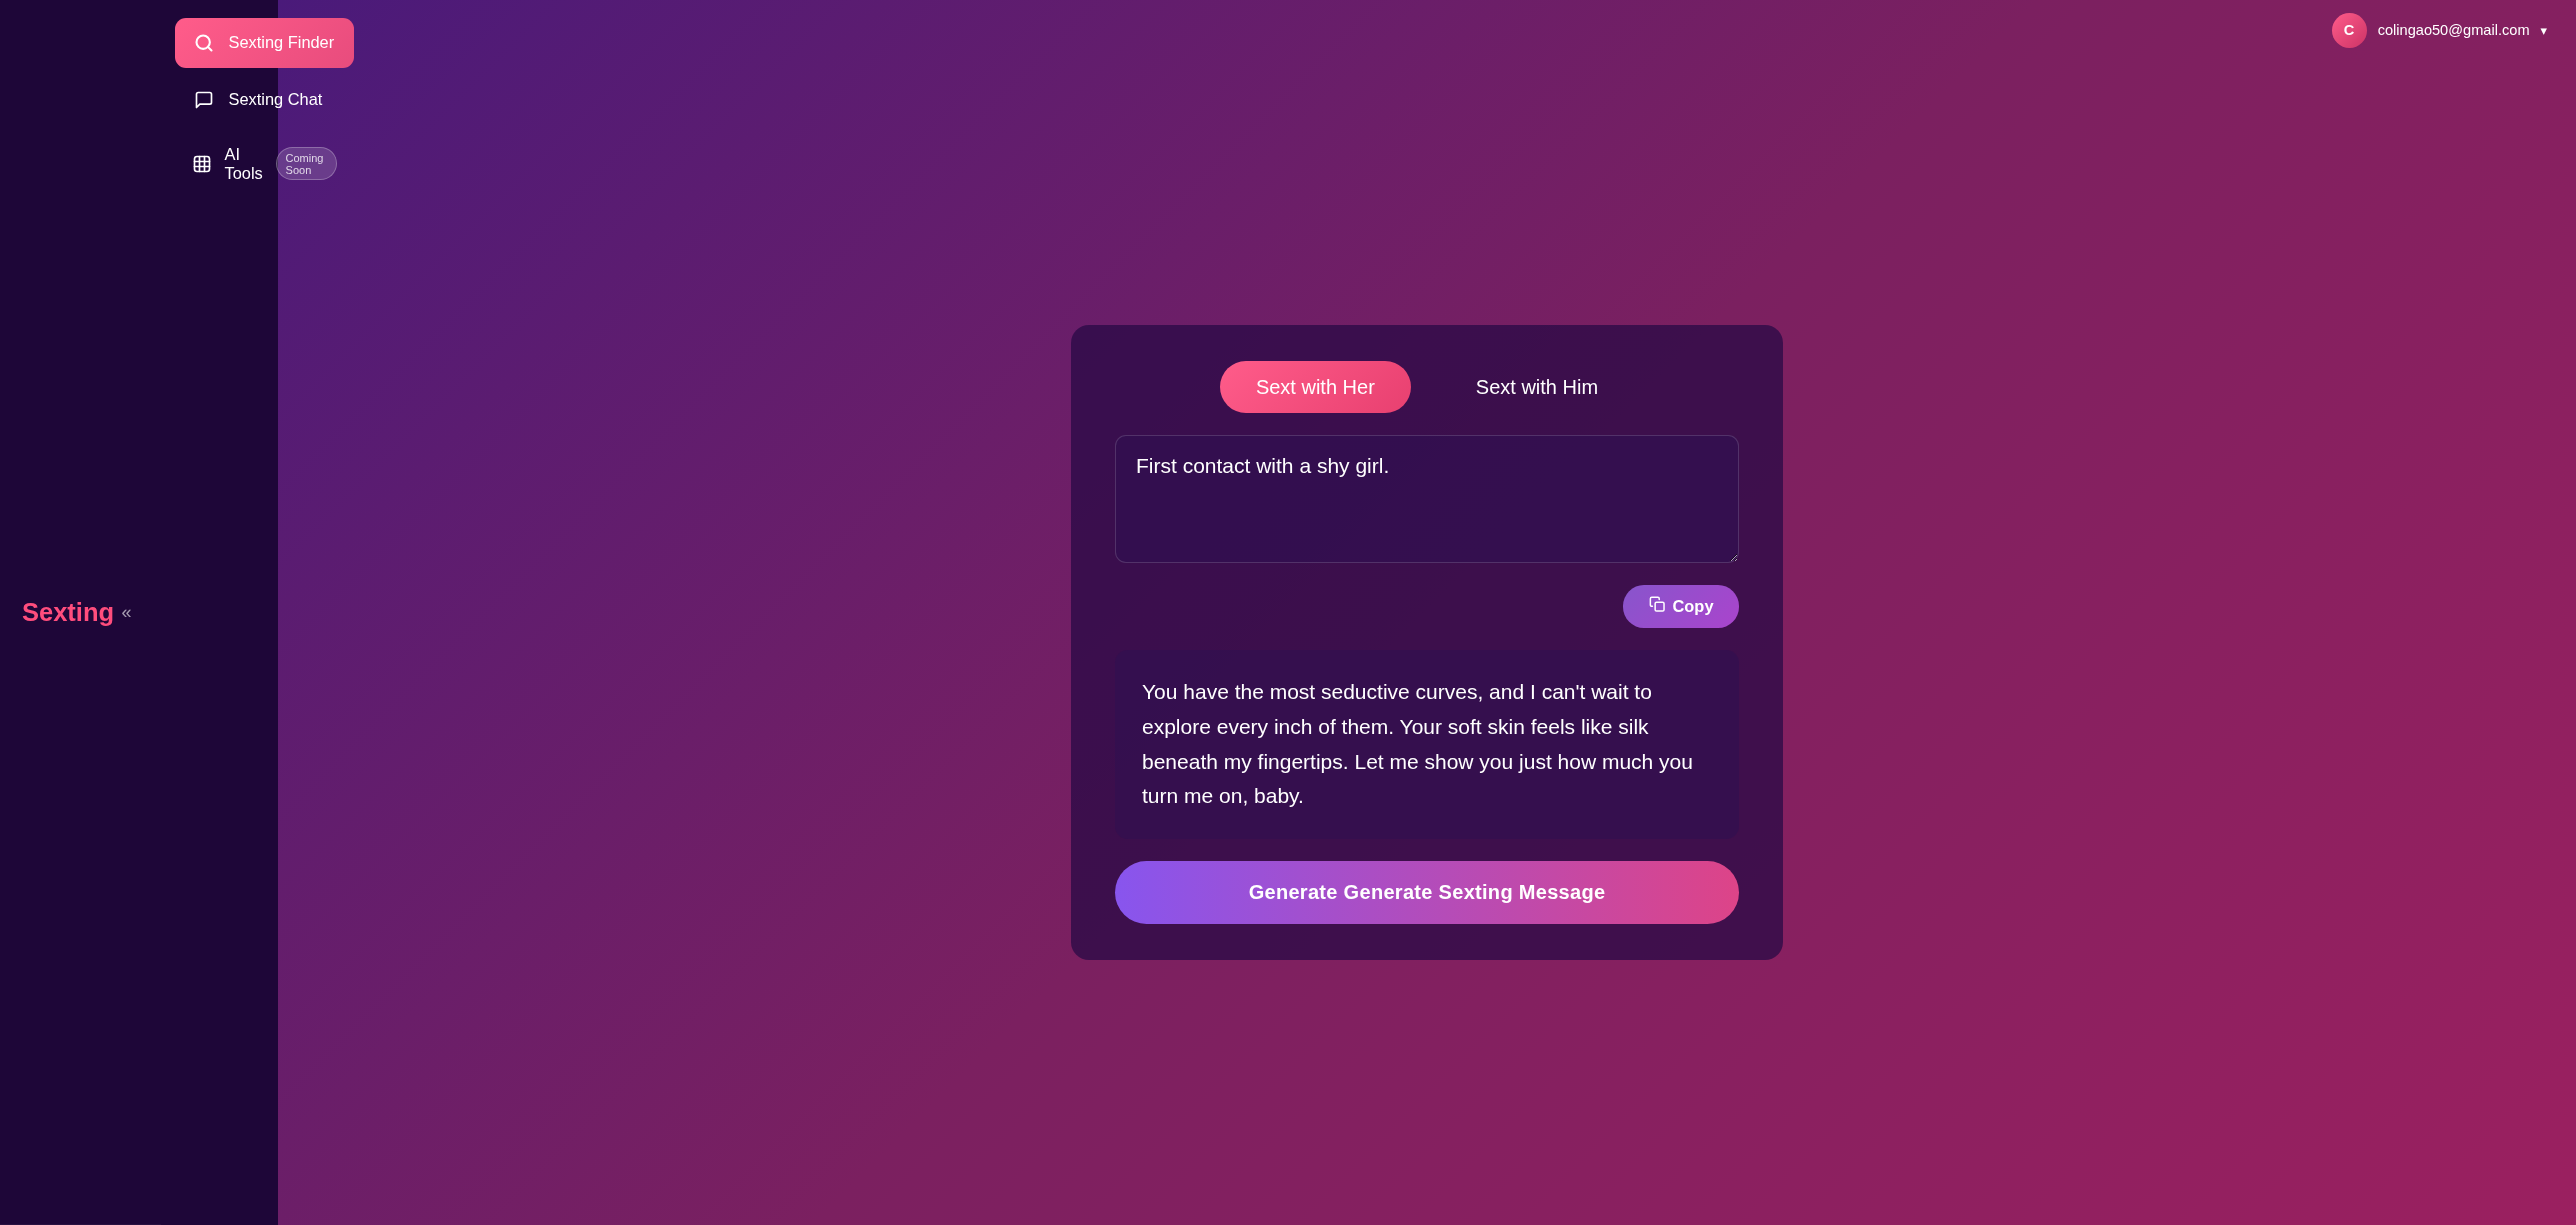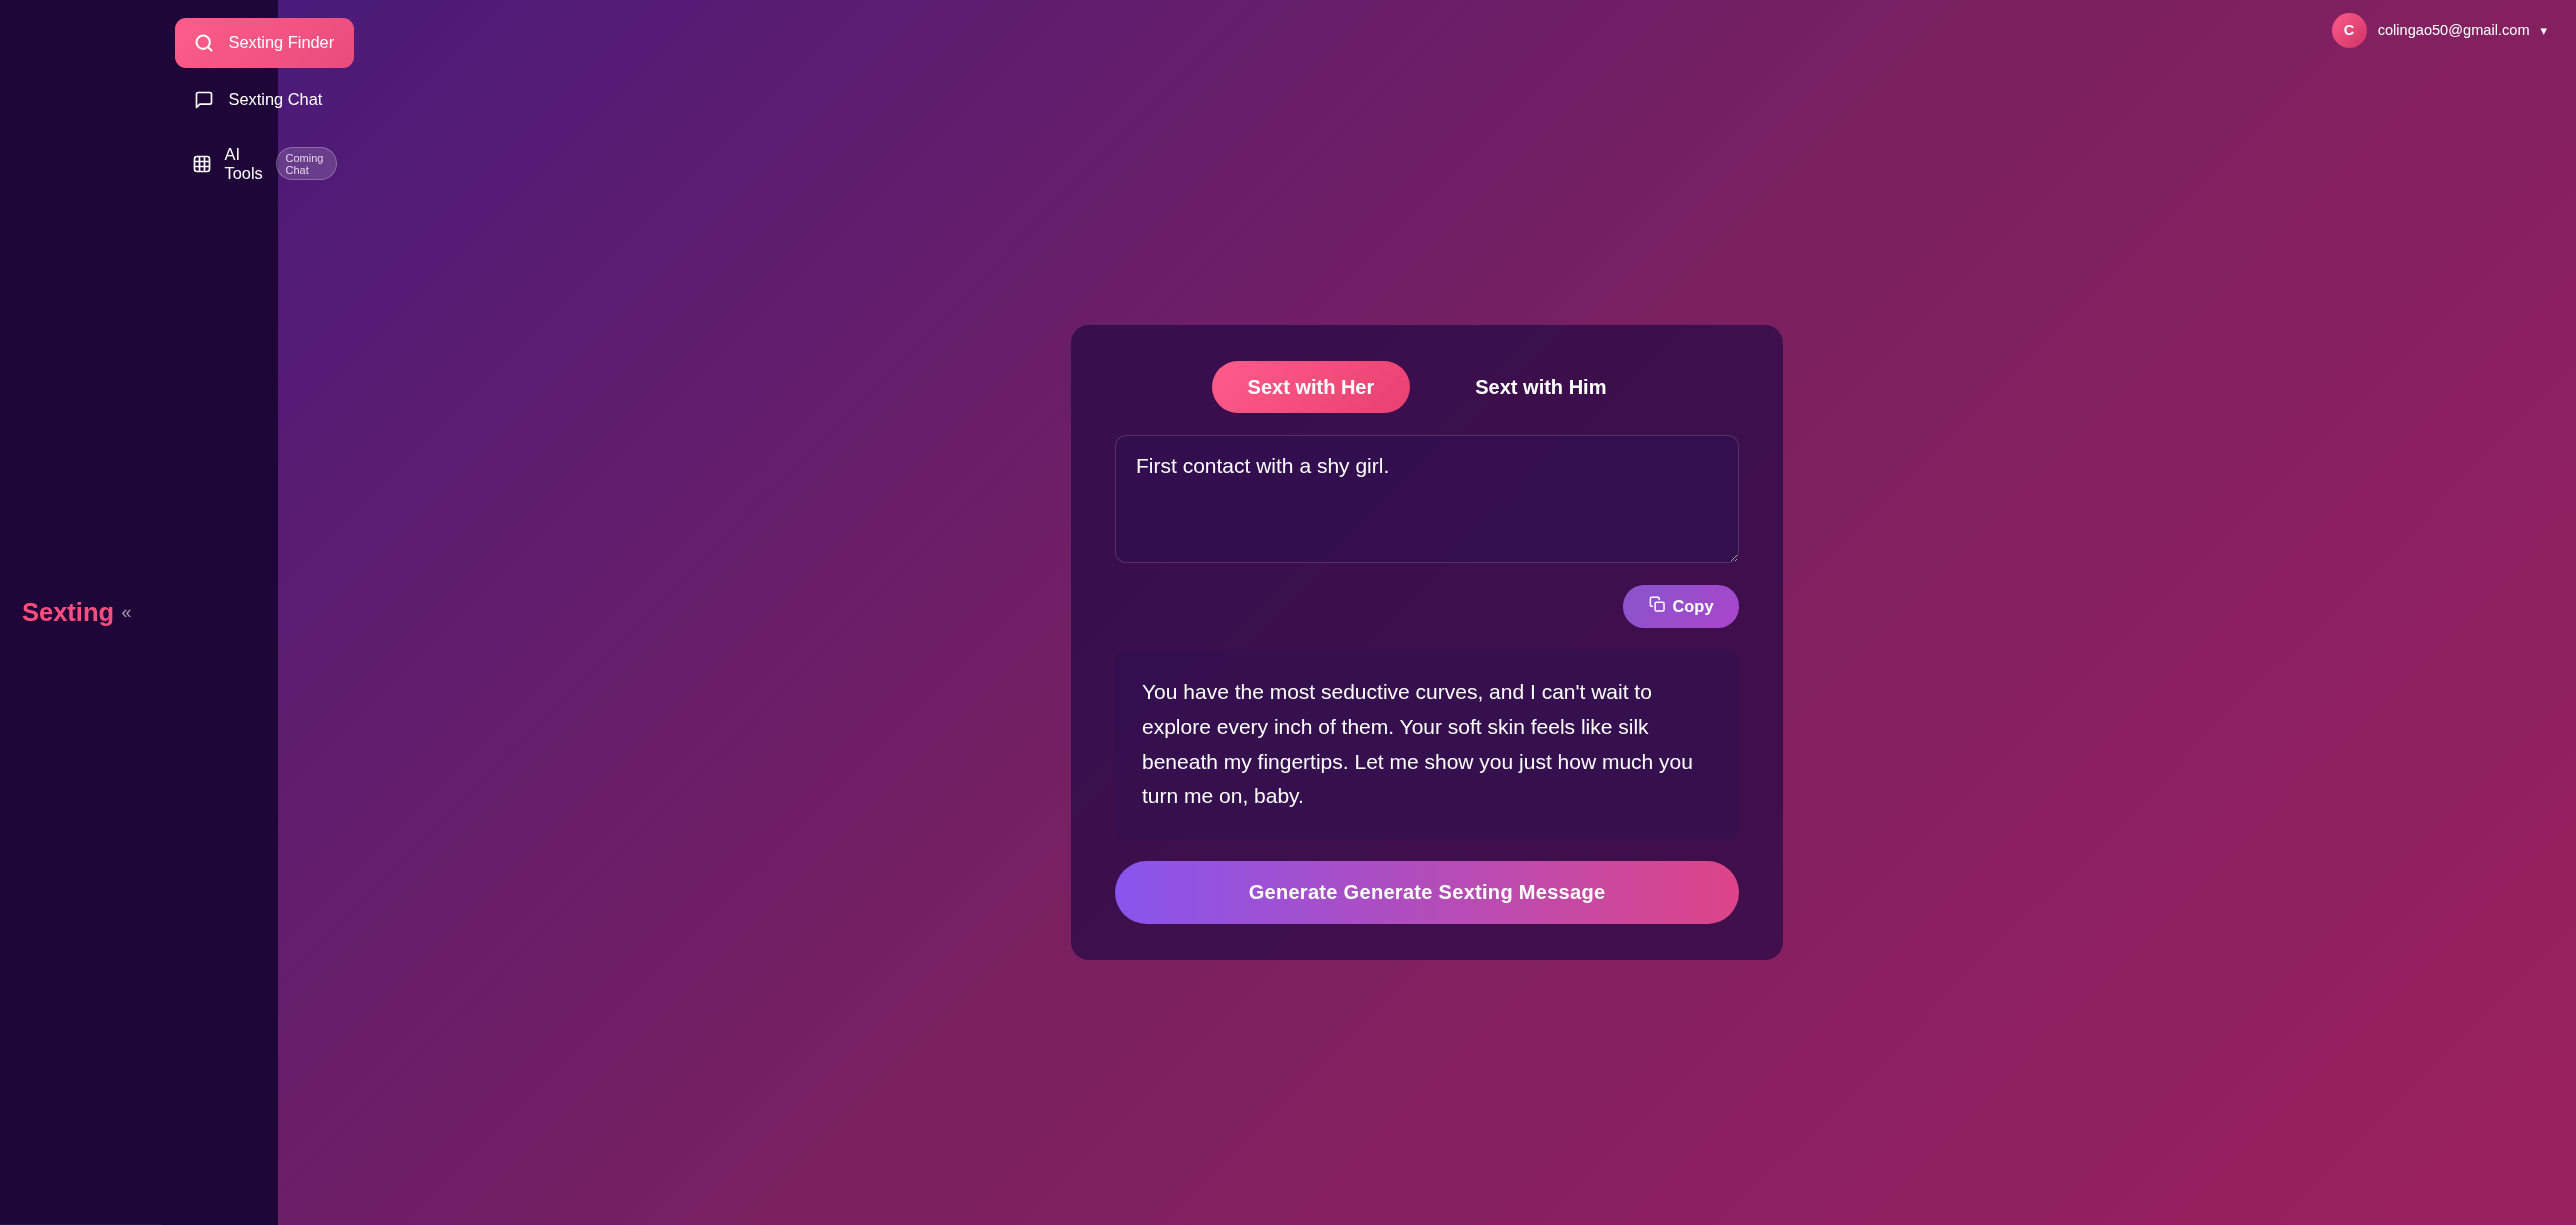--- a/index.html
+++ b/index.html
@@ -157,21 +157,21 @@
       display: flex;
       align-items: center;
       justify-content: center;
       gap: 29px;
     }
 
     .gender-btn {
       padding: 14.6px 36px;
       border-radius: 36px;
       font-size: 20px;
-      font-weight: 700;
+      font-weight: 400;
       cursor: pointer;
       border: none;
       transition: all 0.2s;
     }
 
     .gender-btn.active {
       background: linear-gradient(135deg, #ff5c8a, #e84070);
       color: white;
     }
 
@@ -278,21 +278,21 @@
       <span class="nav-item-icon">
         <svg width="20" height="20" viewBox="0 0 24 24" fill="none" stroke="white" stroke-width="2" stroke-linecap="round" stroke-linejoin="round">
           <rect x="3" y="3" width="18" height="18" rx="3"></rect>
           <line x1="3" y1="9" x2="21" y2="9"></line>
           <line x1="3" y1="15" x2="21" y2="15"></line>
           <line x1="9" y1="3" x2="9" y2="21"></line>
           <line x1="15" y1="3" x2="15" y2="21"></line>
         </svg>
       </span>
       <span class="nav-item-label">AI Tools</span>
-      <span class="coming-soon-badge">Coming Chat</span>
+      <span class="coming-soon-badge">Coming Soon</span>
     </div>
   </nav>
 </aside>
 
 <main id="main">
 
   <div id="topbar">
     <div id="user-avatar">C</div>
     <span id="user-email">colingao50@gmail.com</span>
     <span id="user-dropdown-icon">▾</span>

